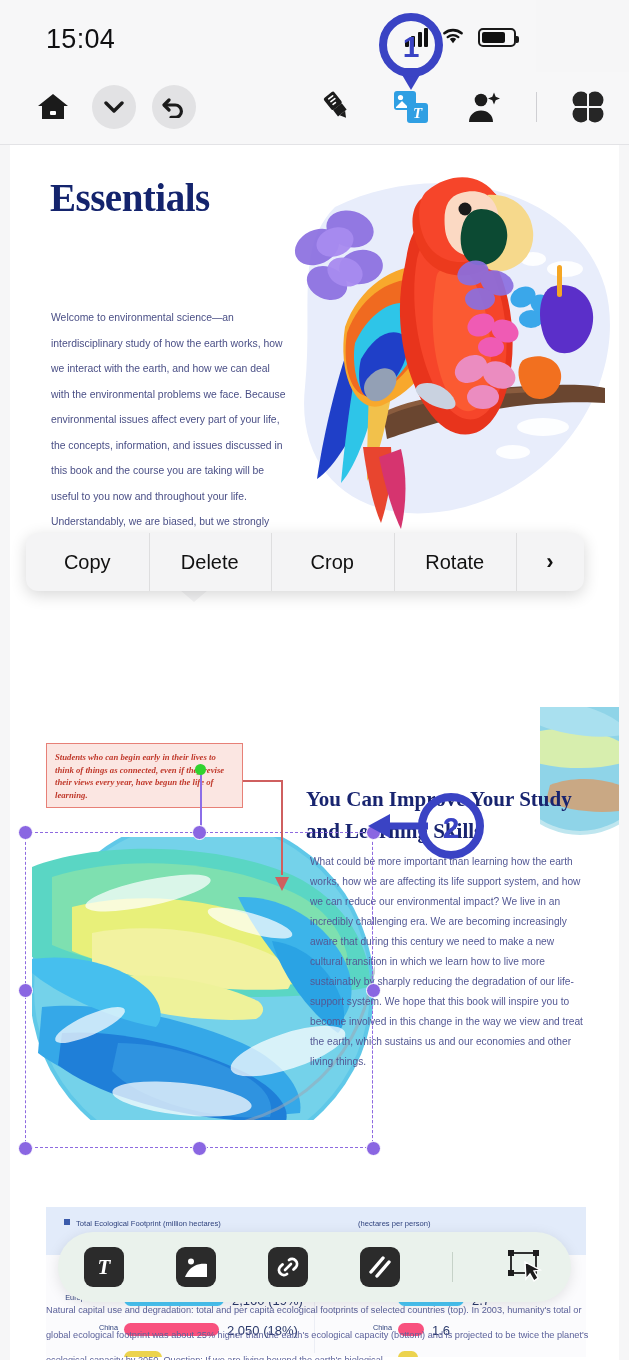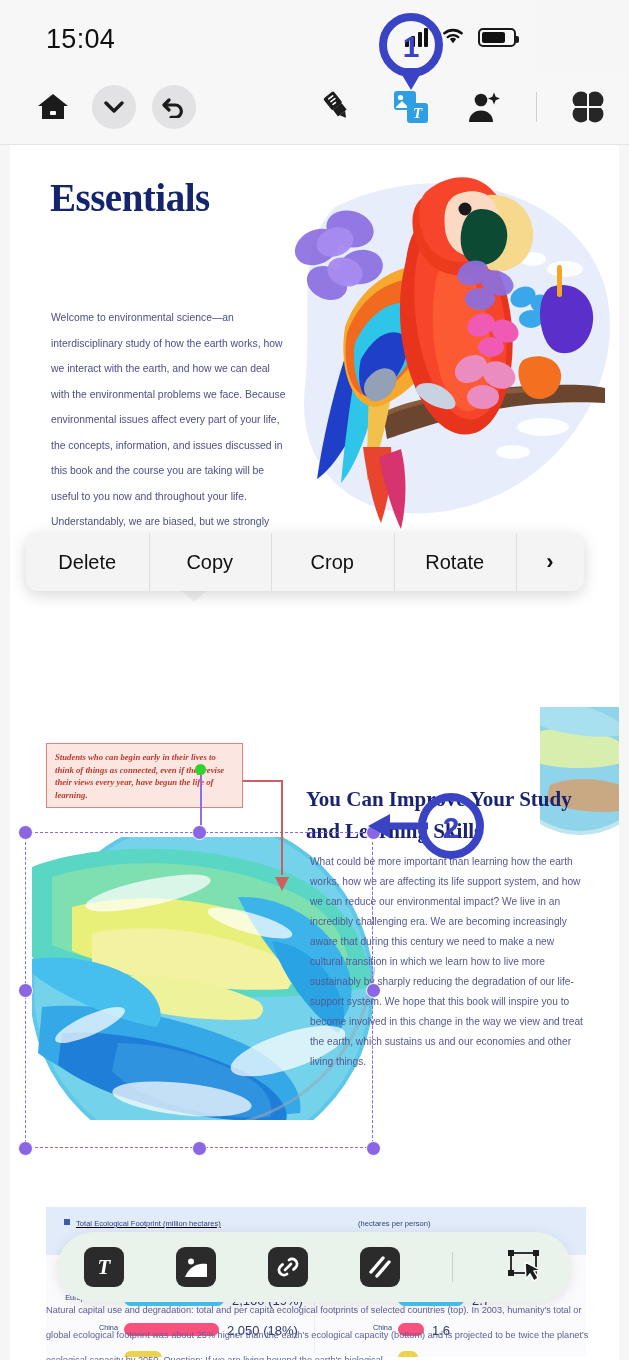--- a/index.html
+++ b/index.html
@@ -156,21 +156,21 @@
     position:absolute; left:38px; top:28px;
     font-family:"Liberation Serif", serif; font-weight:700;
     font-size:20px; color:#14246d; letter-spacing:0.3px;
   }
   .da-panel{
     position:absolute; left:36px; top:60px; width:540px; height:150px;
     background:#fbfbfd; overflow:hidden;
   }
   .da-head{ position:absolute;left:0;top:0;width:540px;height:48px;background:#e2ebfa;}
   .da-head .col{ position:absolute; top:9px; width:260px; }
-  .da-head .col.l{ left:18px;text-decoration:underline; }
+  .da-head .col.l{ left:18px; }
   .da-head .col.r{ left:300px; }
   .da-head .sq{
     display:inline-block;width:6px;height:6px;background:#3b5bab;margin-right:6px;
     vertical-align:1px;
   }
   .da-head .t1{ font-size:7.6px; color:#30437e; line-height:15px;}
   .da-head .t2{ font-size:7.6px; color:#30437e; line-height:15px; margin-left:12px;}
   .chart{ position:absolute; top:48px; height:102px; width:266px; }
   .chart.l{ left:0; }
   .chart.r{ left:274px; }
@@ -515,22 +515,22 @@
   <svg width="72" height="72" viewBox="0 0 72 72">
     <circle cx="36" cy="36" r="29" fill="none" stroke="#3a43c4" stroke-width="8"></circle>
     <text x="36" y="48" font-family="Liberation Sans, sans-serif" font-size="30" font-weight="700" fill="#3a43c4" text-anchor="middle">2</text>
   </svg>
 </div>
 
 <svg class="ctxtail" viewBox="0 0 28 12">
   <path d="M0 0 L14 12 L28 0 Z" fill="#f4f4f5"></path>
 </svg>
 <div class="ctxmenu">
+  <div class="mi">Copy</div>
   <div class="mi">Delete</div>
-  <div class="mi">Copy</div>
   <div class="mi">Crop</div>
   <div class="mi">Rotate</div>
   <div class="mi more">›</div>
 </div>
 
 <div class="bottombar">
   <span class="bt">
     <svg width="26" height="26" viewBox="0 0 26 26">
       <text x="13" y="20" font-family="Liberation Serif, serif" font-style="italic" font-weight="700" font-size="21" fill="#fff" text-anchor="middle">T</text>
     </svg>

